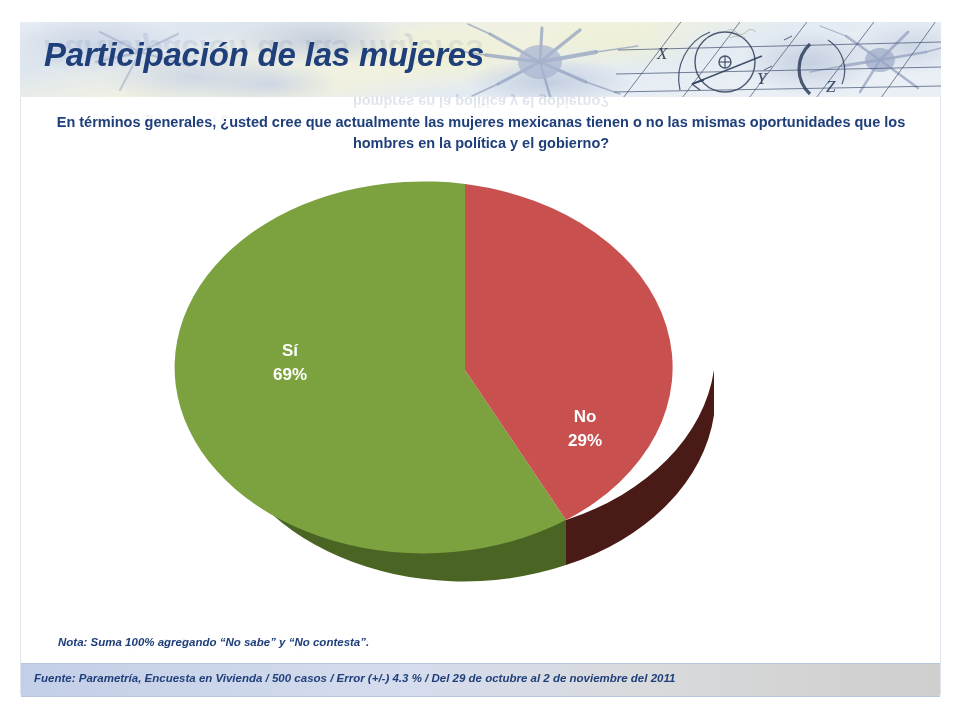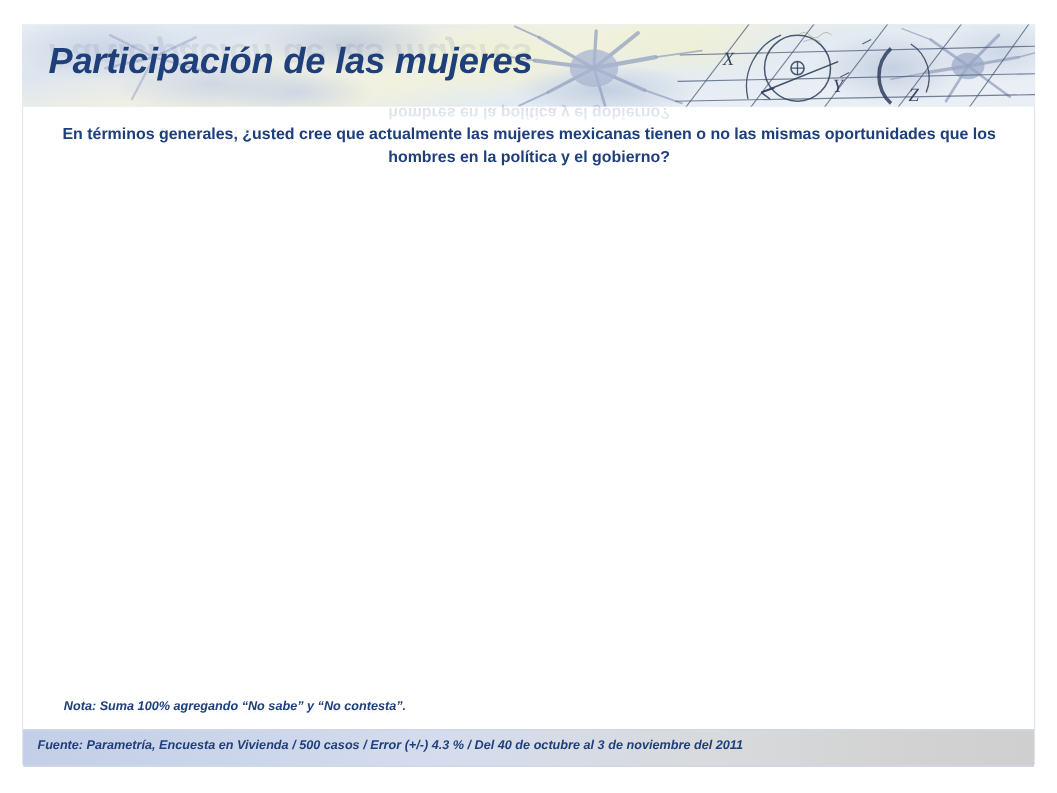--- a/index.html
+++ b/index.html
@@ -322,21 +322,69 @@
       </g>
     </svg>
   </div>
 
   <div id="slide-title-reflection">Participación de las mujeres</div>
   <div id="slide-title">Participación de las mujeres</div>
 
   <div id="question-reflection">En términos generales, ¿usted cree que actualmente las mujeres mexicanas tienen o no las mismas oportunidades que los hombres en la política y el gobierno?</div>
   <div id="question">En términos generales, ¿usted cree que actualmente las mujeres mexicanas tienen o no las mismas oportunidades que los hombres en la política y el gobierno?</div>
 
+  <div id="chart-area">
+    <svg id="pie-svg" width="600" height="450" viewBox="0 0 600 450">
+      <defs>
+        <clipPath id="lowerhalf">
+          <rect x="0" y="190" width="600" height="260"></rect>
+        </clipPath>
+      </defs>
+
+      <g clip-path="url(#lowerhalf)">
+
+        <path fill="#4A1A16" d="M295 190
+                 A 249 186 0 0 0 396 340
+                 L 396 385
+                 A 249 186 0 0 1 295 235
+                 Z"></path>
+        <path fill="#4A1A16" d="M544 190
+                 A 249 186 0 0 1 396 340
+                 L 396 385
+                 A 249 186 0 0 0 544 235
+                 Z"></path>
+
+        <path fill="#4A6424" d="M46 190
+                 A 249 186 0 0 0 396 340
+                 L 396 385
+                 A 249 186 0 0 1 46 235
+                 Z"></path>
+      </g>
+
+      <path fill="#7BA23F" d="M295 190
+               L 295 4
+               A 249 186 0 1 0 396 340
+               Z"></path>
+
+      <path fill="#C8504F" d="M295 190
+               L 295 4
+               A 249 186 0 0 1 396 340
+               Z"></path>
+
+      <g>
+        <text class="slice-label" x="120" y="176" text-anchor="middle">Sí</text>
+        <text class="slice-label" x="120" y="200" text-anchor="middle">69%</text>
+      </g>
+      <g>
+        <text class="slice-label" x="415" y="242" text-anchor="middle">No</text>
+        <text class="slice-label" x="415" y="266" text-anchor="middle">29%</text>
+      </g>
+    </svg>
+  </div>
 
   <div id="note-reflection">Nota: Suma 100% agregando “No sabe” y “No contesta”.</div>
   <div id="note">Nota: Suma 100% agregando “No sabe” y “No contesta”.</div>
 
   <div id="source-bar">
-    <div id="source-text">Fuente: Parametría, Encuesta en Vivienda / 500 casos / Error (+/-) 4.3 % / Del 40 de octubre al 3 de noviembre del 2011</div>
+    <div id="source-text">Fuente: Parametría, Encuesta en Vivienda / 500 casos / Error (+/-) 4.3 % / Del 29 de octubre al 2 de noviembre del 2011</div>
   </div>
 
 </div>
 
 </body></html>

